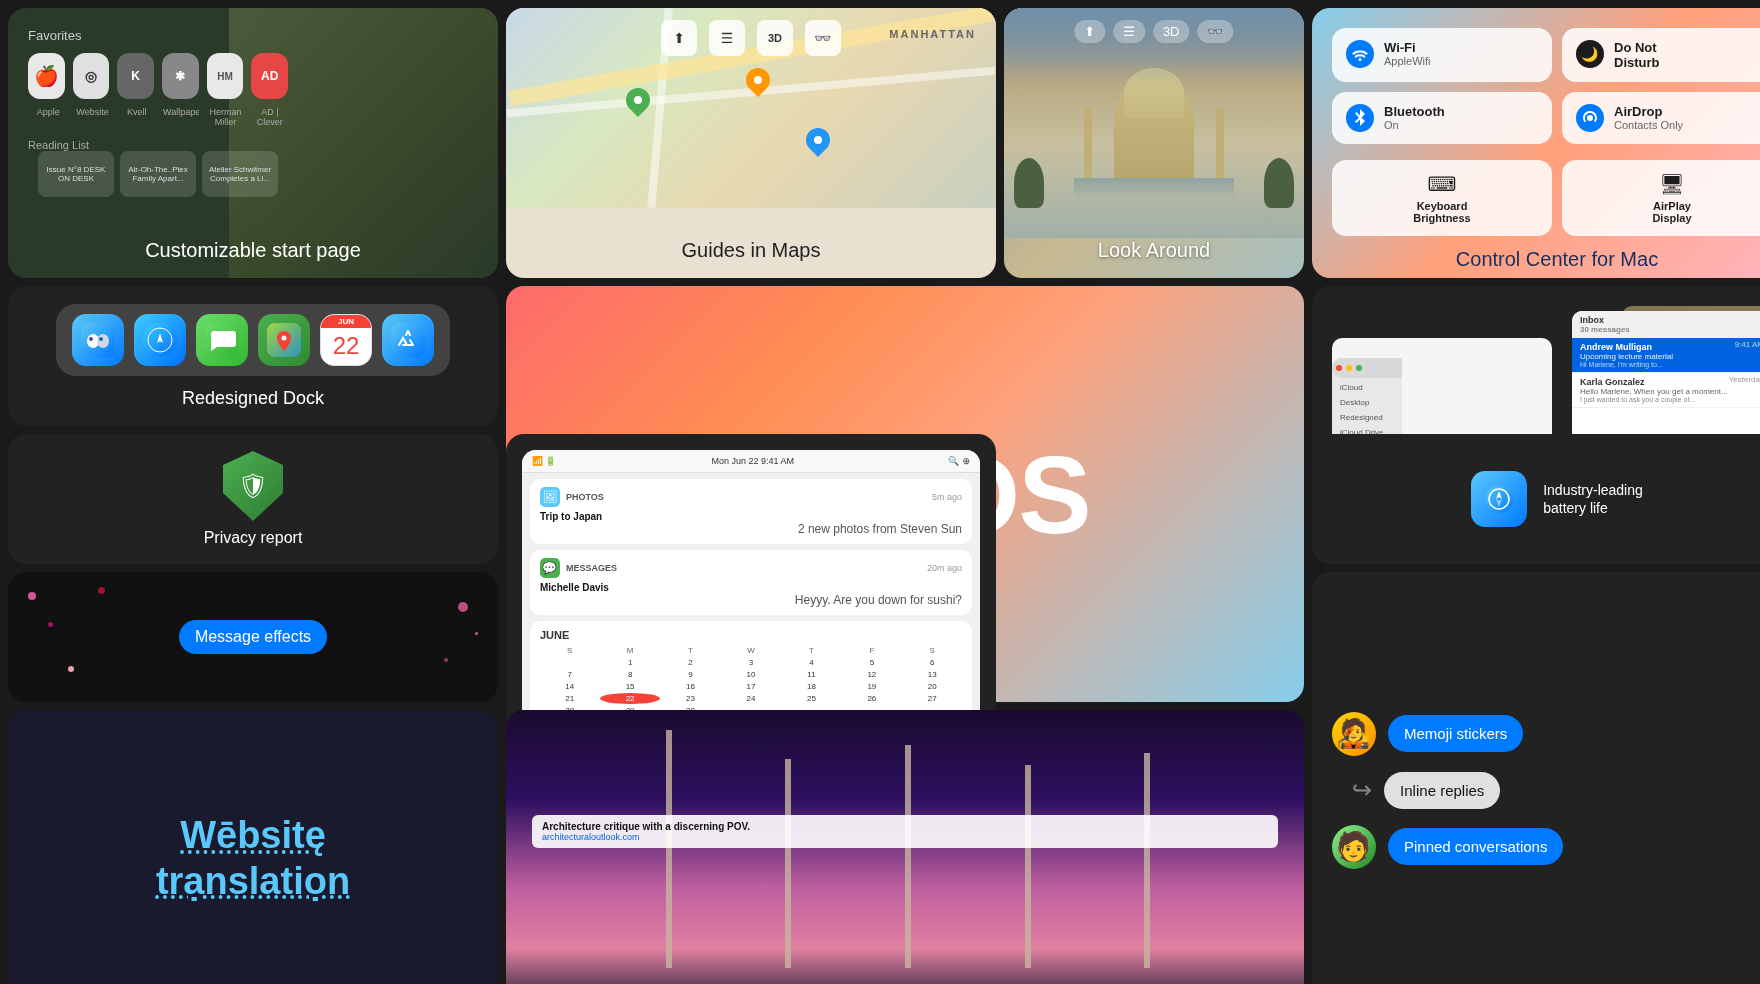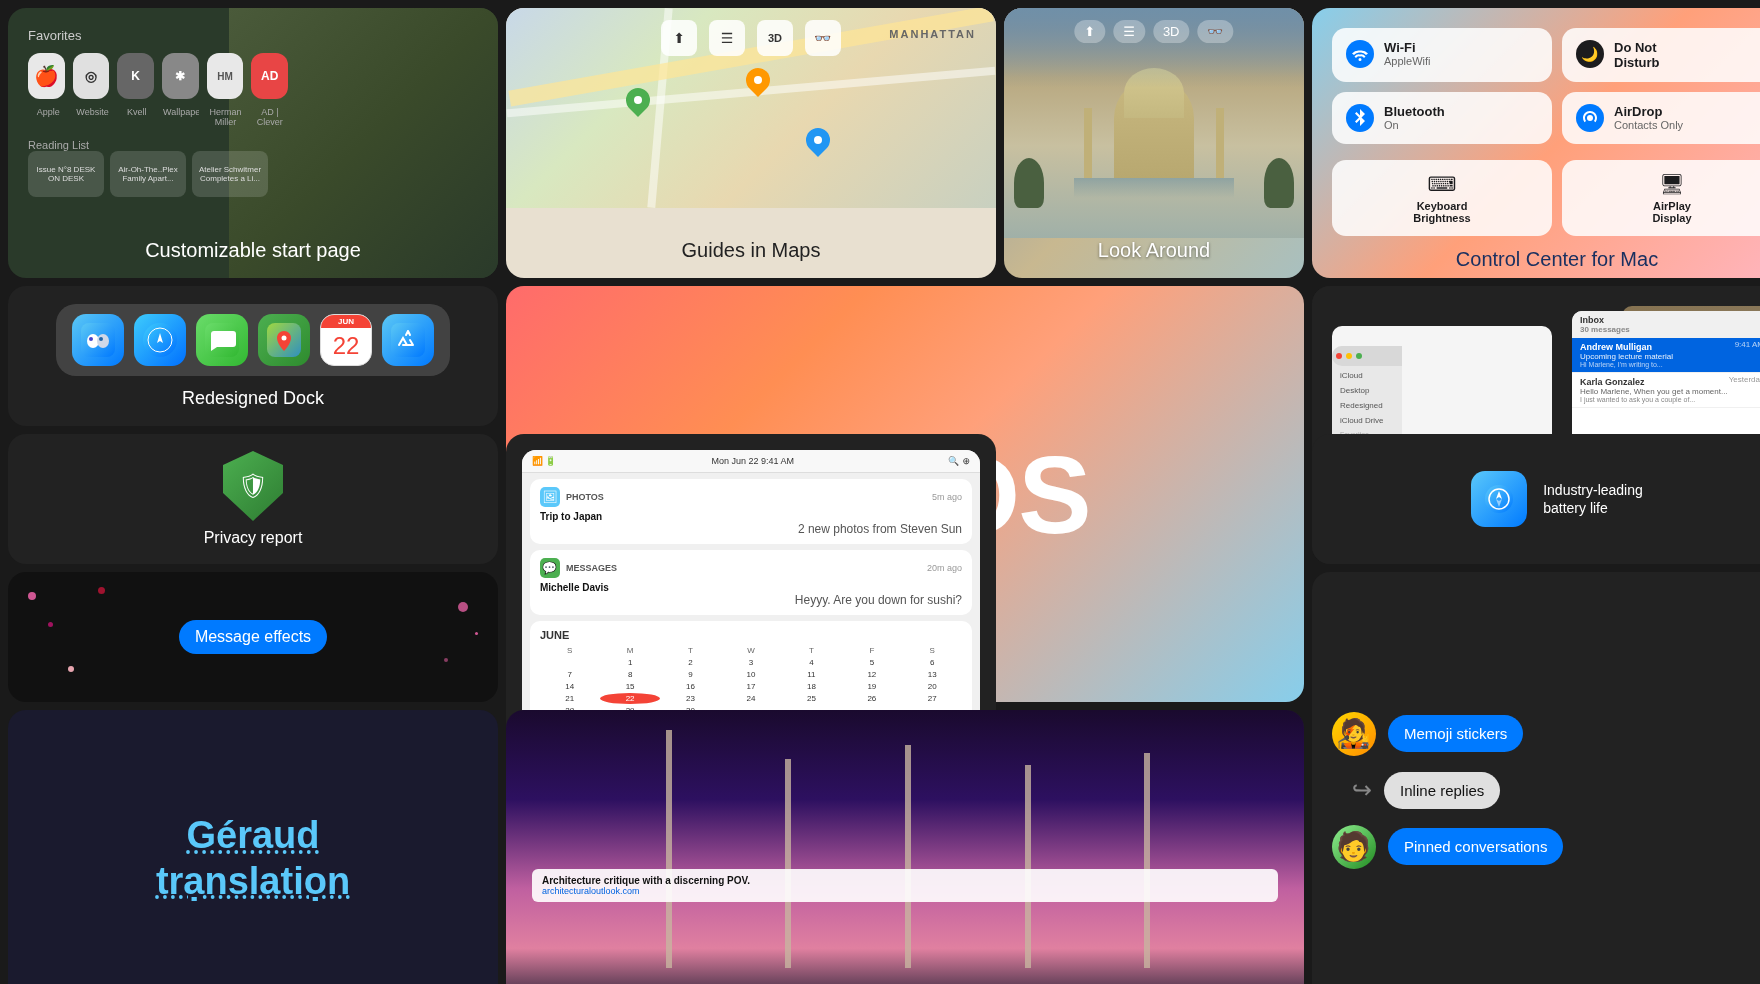--- a/index.html
+++ b/index.html
@@ -73,20 +73,21 @@
       font-size: 9px;
       color: #aaa;
       margin-bottom: 12px;
       padding-left: 2px;
     }
     .fav-name { width: 46px; text-align: center; overflow: hidden; }
     .reading-label { font-size: 11px; color: #aaa; }
     .reading-items {
       display: flex;
       gap: 6px;
+      justify-content: center;
     }
     .reading-item {
       width: 76px;
       height: 46px;
       border-radius: 8px;
       background: rgba(255,255,255,0.15);
       display: flex;
       align-items: center;
       justify-content: center;
       font-size: 8px;
@@ -364,21 +365,21 @@
       position: absolute;
       right: 20px; top: 10px;
       width: 170px;
       height: 140px;
       background: linear-gradient(135deg, #6090c0 0%, #4070a0 100%);
       border-radius: 10px;
       opacity: 0.7;
     }
     .finder-front {
       position: absolute;
-      left: 0; top: 20px;
+      left: 0; top: 32px;
       width: 220px;
       height: 150px;
       background: #f5f5f5;
       border-radius: 10px;
     }
     .finder-sidebar {
       position: absolute;
       left: 0; top: 20px;
       width: 70px;
       height: 150px;
@@ -676,21 +677,21 @@
       border-radius: 6px 6px 0 0;
       padding: 3px 10px;
       font-size: 9px;
       color: #333;
     }
     .browser-tab.active { background: #f5f5f5; }
     .browser-content {
       background: linear-gradient(135deg, #1a1a2e 0%, #16213e 50%, #0f3460 100%);
       height: 160px;
       display: flex;
-      align-items: center;
+      align-items: flex-start;
       padding: 10px;
     }
     .browser-caption {
       background: rgba(255,255,255,0.9);
       padding: 6px 10px;
       border-radius: 6px;
       width: 100%;
     }
     .caption-title { font-size: 10px; font-weight: 600; color: #111; }
     .caption-url { font-size: 9px; color: #0064e0; }
@@ -1226,21 +1227,21 @@
     </svg>
   </div>
   <div class="battery-text">
     <span class="battery-label">Industry-leading</span>
     <span class="battery-label">battery life</span>
   </div>
 </div>
 
 <div class="card card-web-translation">
   <div class="translation-text">
-    <span>Géraud</span><br>
+    <span>Wēbsitę</span><br>
     <span>trạnslatiọn</span>
   </div>
 </div>
 
 <div class="card card-web-previews">
   <div class="preview-title">Website previews</div>
   <div class="browser-window">
     <div class="browser-toolbar">
       <div class="browser-dots">
         <div class="browser-dot red"></div>

